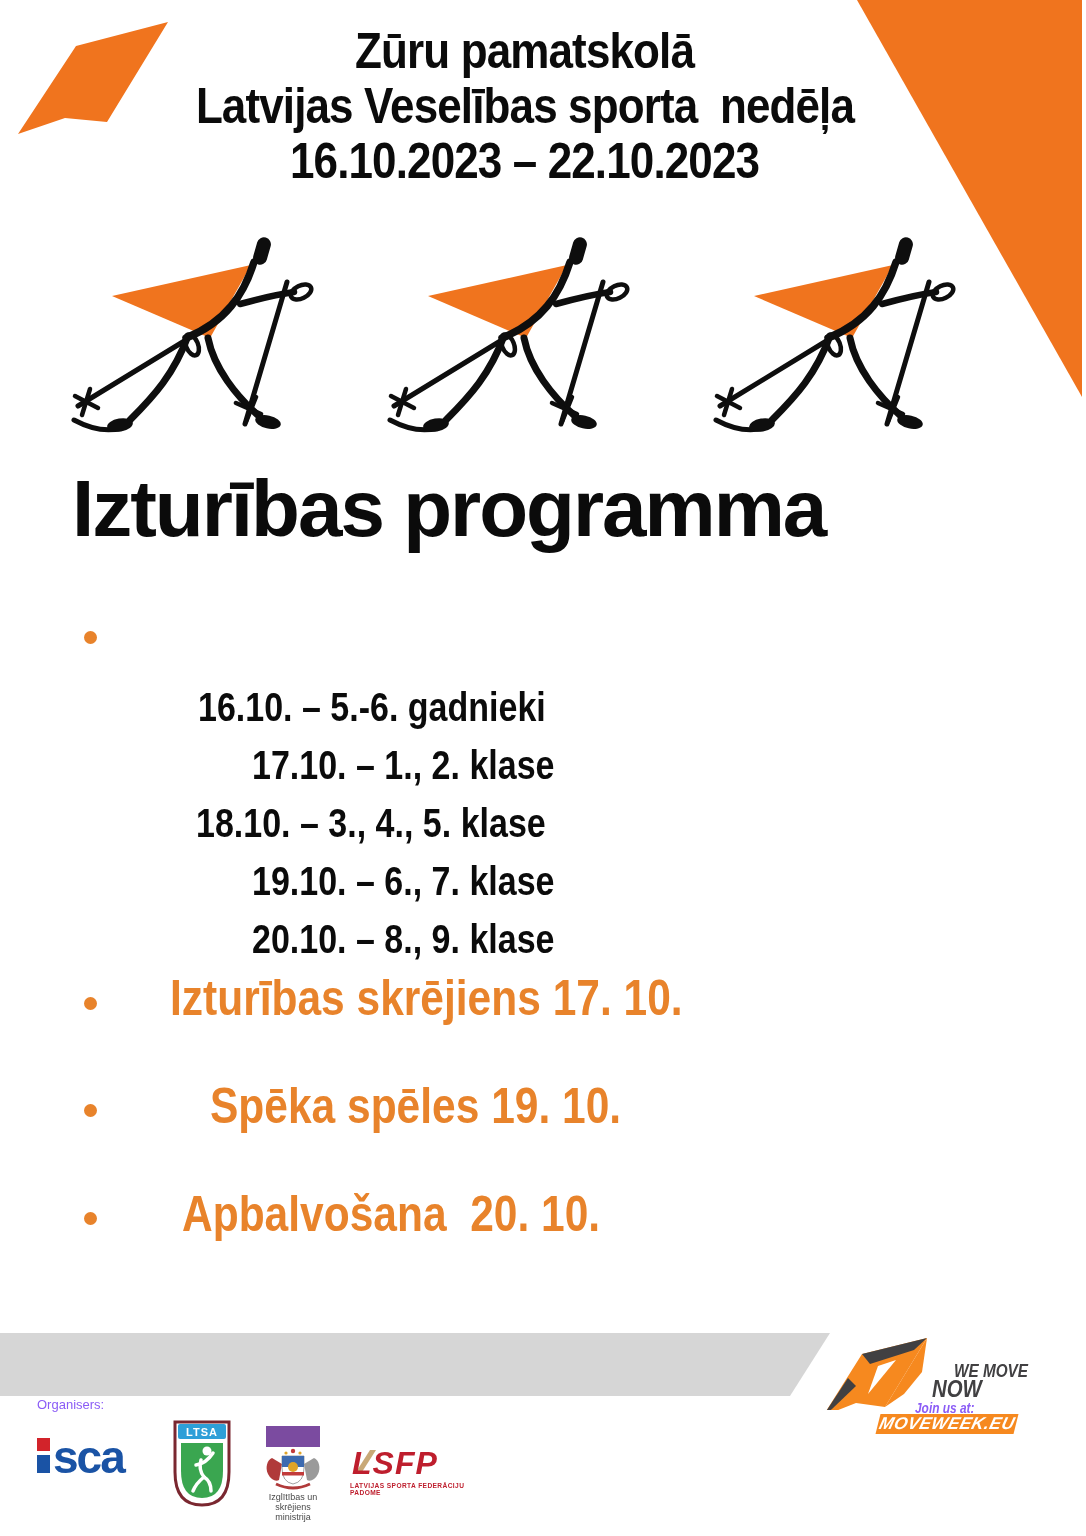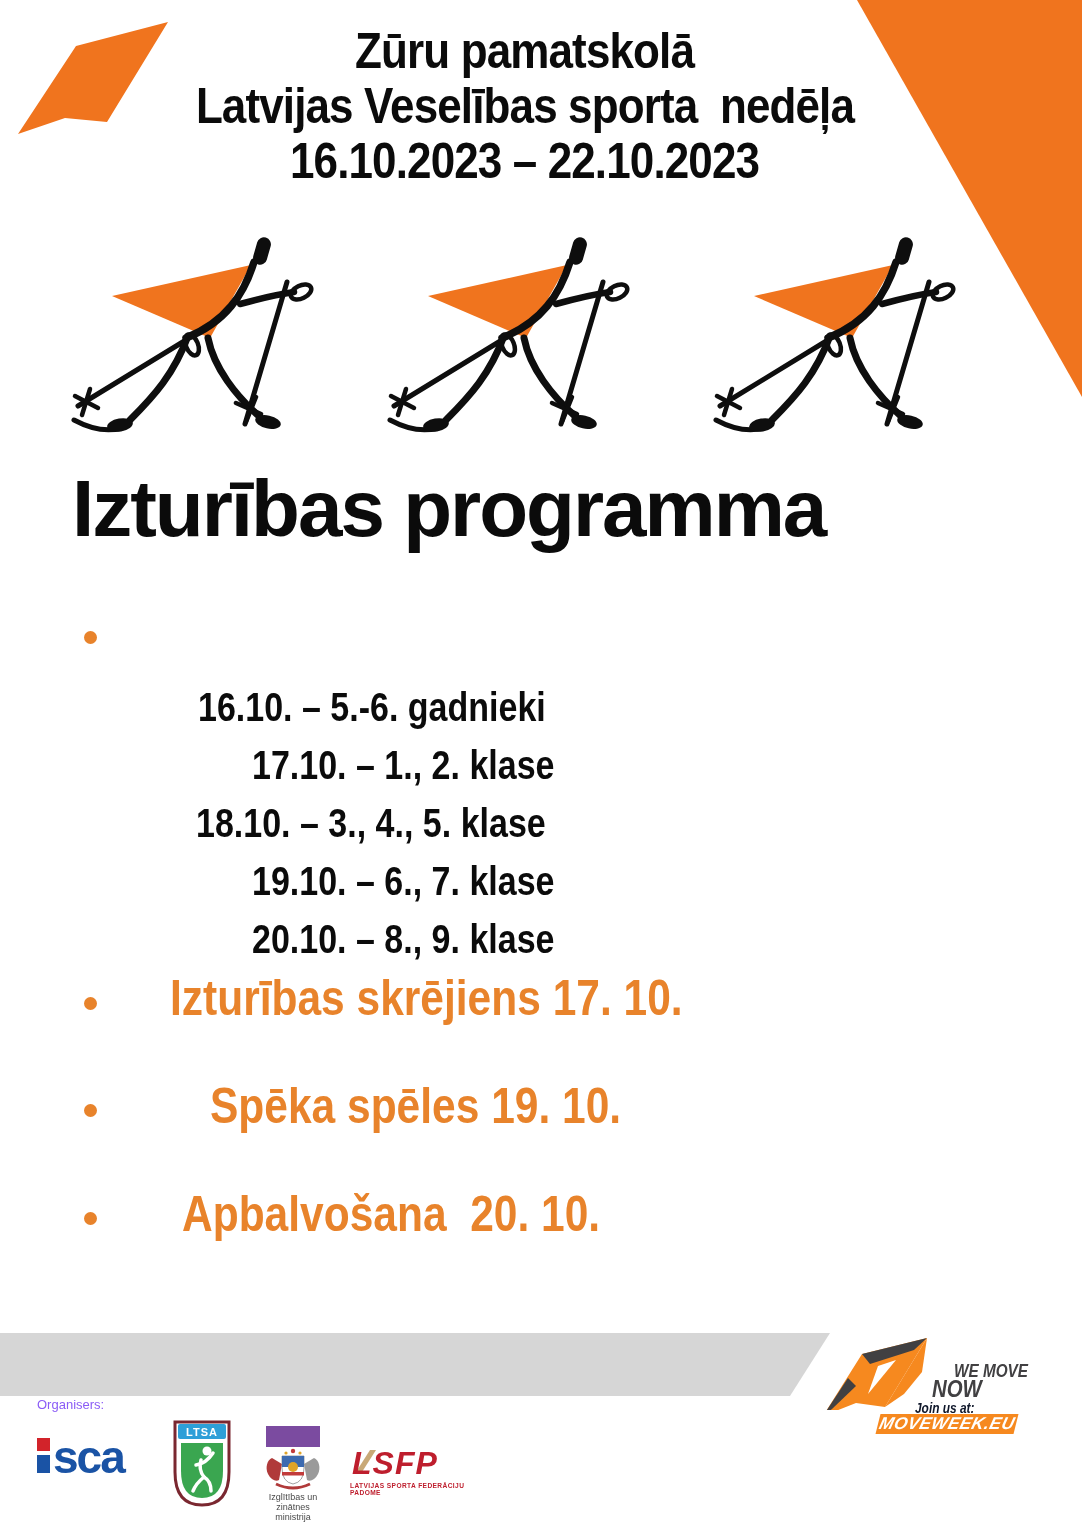--- a/index.html
+++ b/index.html
@@ -11,21 +11,21 @@
   .pre{white-space:pre;}
   .cx{display:inline-block; transform:scaleX(0.85); transform-origin:0 50%;}
   .cxc{display:inline-block; transform:scaleX(0.88); transform-origin:50% 50%;}
   .title-line{width:100%; text-align:center; font-weight:bold; font-size:50px; line-height:55px; letter-spacing:-1px;}
   .heading{font-weight:bold; font-size:80px; line-height:86px; letter-spacing:-2px;}
   .orange-item{font-weight:bold; font-size:50px; line-height:52px; color:#E8832B;}
   .sched-line{font-weight:bold; font-size:40px; line-height:58px;}
   .bullet-dot{width:13px; height:13px; border-radius:50%; background:#E8832B;}
   .foot-small{font-size:13px; color:#8b5cf6;}
   .nwm-txt{font-style:italic; font-weight:bold; color:#414042; line-height:1;}
-  .nwm-join{font-style:italic; font-weight:bold; color:#0f172a; font-size:14px;}
+  .nwm-join{font-style:italic; font-weight:bold; color:#8b5cf6; font-size:14px;}
   .nwm-banner{background:#F6891F; transform:skewX(-14deg); display:flex; align-items:center; justify-content:center;}
   .nwm-banner span{transform:skewX(0deg); color:#ffffff; font-style:italic; font-weight:bold; font-size:17px; letter-spacing:0.5px;}
   .ministry-text{font-size:9px; line-height:10px; color:#4a4a4a; text-align:center;}
   .lsfp-tag{font-size:6.6px; letter-spacing:0.4px; color:#BE1E2D; font-weight:bold;}
   svg{display:block;}
 </style>
 </head>
 <body>
 
 <div id="poster">
@@ -178,21 +178,21 @@
       <circle cx="31" cy="25" r="2.2" fill="#C23B3B"></circle>
       <circle cx="38" cy="27" r="1.6" fill="#E0A429"></circle>
       <path d="M 10,32 C 5,34 3,42 6,48 C 9,54 14,56 17,54 L 20,38 Z" fill="#B03A3A"></path>
       <path d="M 52,32 C 57,34 59,42 56,48 C 53,54 48,56 45,54 L 42,38 Z" fill="#9a9a9a"></path>
       <path d="M 20,30 H 42 V 42 Q 42,56 31,58 Q 20,56 20,42 Z" fill="#ffffff" stroke="#8a8a8a" stroke-width="0.8"></path>
       <rect x="20" y="30" width="22" height="11" fill="#3C6AB0"></rect>
       <circle cx="31" cy="41" r="5" fill="#E0A429"></circle>
       <rect x="20" y="46" width="22" height="3.5" fill="#C23B3B"></rect>
       <path d="M 14,58 Q 31,66 48,58" fill="none" stroke="#B03A3A" stroke-width="3"></path>
     </svg>
-    <div class="ministry-text">Izglītības un zinātnes</div>
+    <div class="ministry-text">Izglītības un skrējiens</div>
     <div class="ministry-text">ministrija</div>
   </div>
 
   <div class="abs" style="left:350px; top:1446px; width:115px;">
     <svg width="115" height="36" viewBox="0 0 115 36">
       <polygon points="6,26 20,4 26,4 12,26" fill="#C8A977"></polygon>
       <text x="2" y="28" font-family="Liberation Sans, sans-serif" font-weight="bold" font-style="italic" font-size="32" fill="#BE1E2D" letter-spacing="1">LSFP</text>
     </svg>
     <div class="lsfp-tag">LATVIJAS SPORTA FEDERĀCIJU PADOME</div>
   </div>

